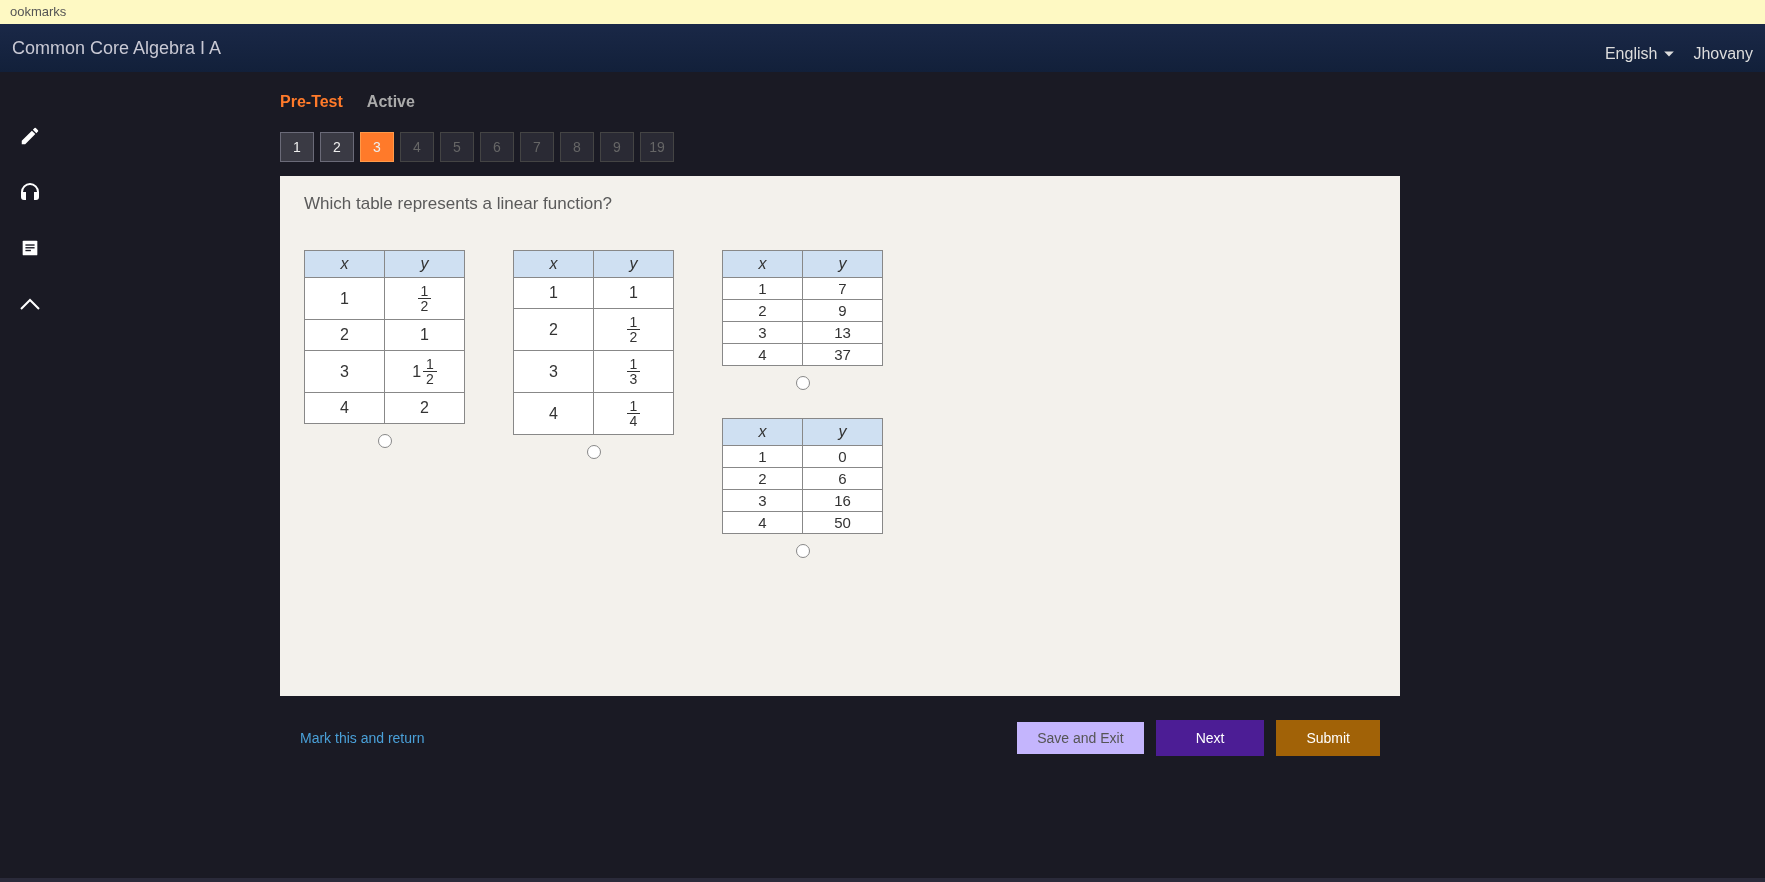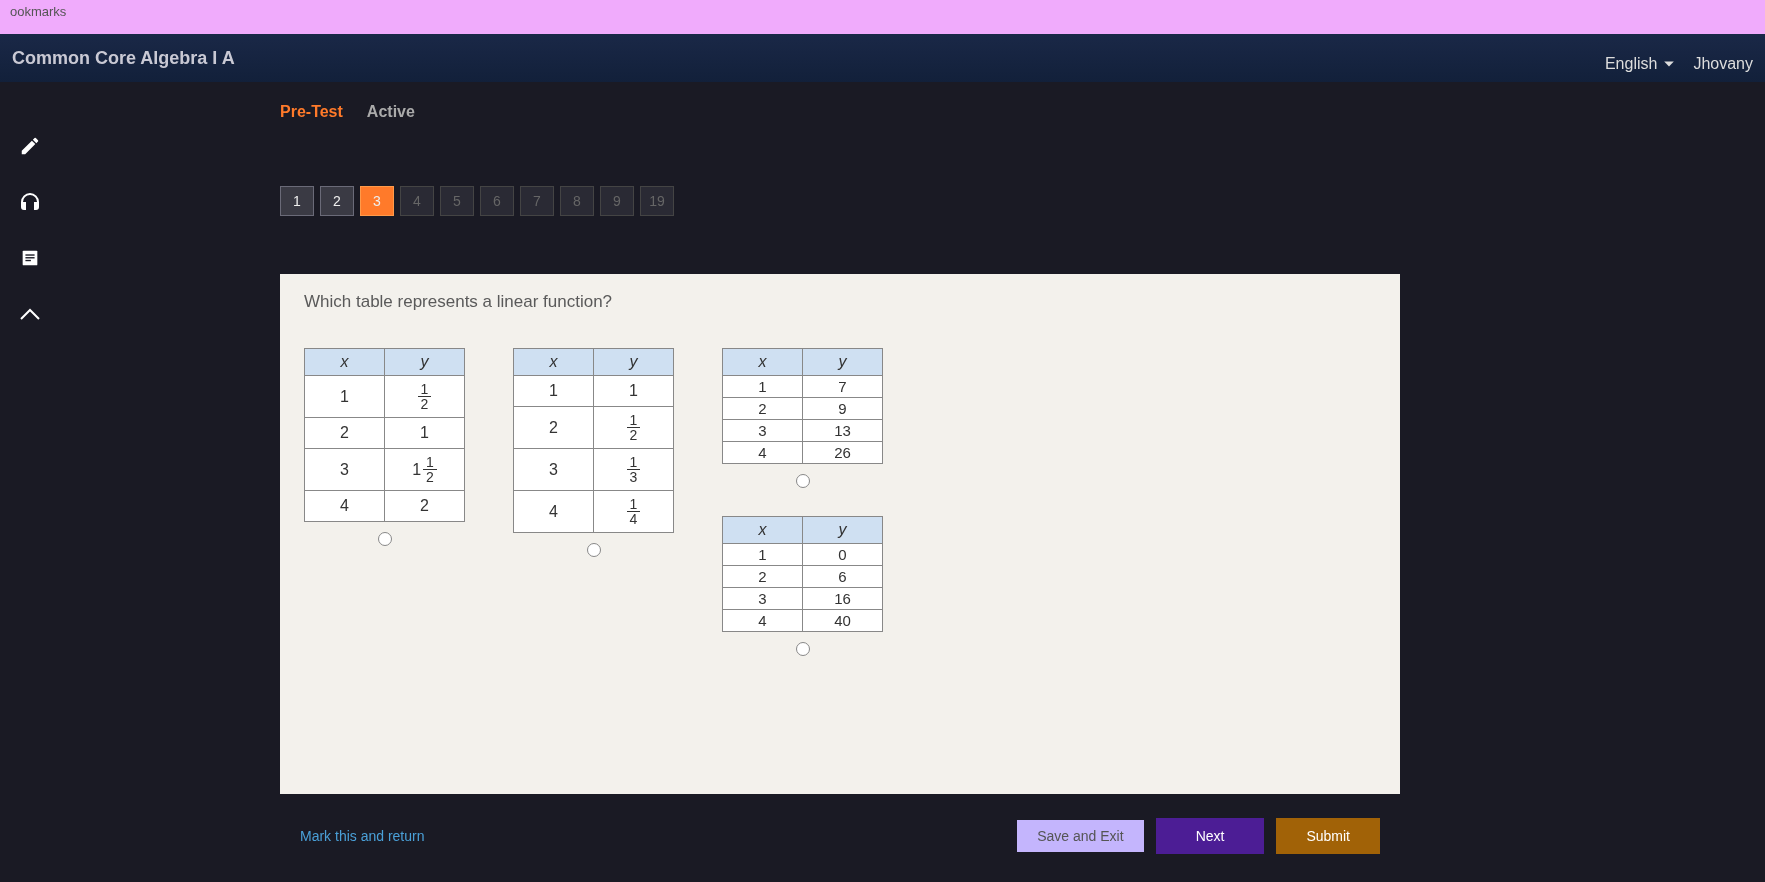--- a/index.html
+++ b/index.html
@@ -4,36 +4,36 @@
 <style>
 * { margin: 0; padding: 0; box-sizing: border-box; }
 body {
   font-family: Arial, sans-serif;
   background: #2a2a3a;
   width: 1765px;
   height: 882px;
   overflow: hidden;
 }
 .browser-bar {
-  background: #f0abfc;
-  height: 34px;
+  background: #fef9c3;
+  height: 24px;
   padding: 4px 10px;
   font-size: 13px;
   color: #555;
 }
 .course-header {
   background: linear-gradient(#1a2847, #12203a);
   height: 48px;
   display: flex;
   align-items: center;
   justify-content: space-between;
   padding: 0 12px;
   color: #ddd;
 }
-.course-title { font-size: 18px; color: #c9c9d4; font-weight: bold; }
+.course-title { font-size: 18px; color: #c9c9d4; }
 .header-right { display: flex; align-items: center; gap: 18px; margin-top: 12px; }
 .lang-sel { display: flex; align-items: center; gap: 6px; color: #ddd; }
 .lang-sel svg { fill: #ddd; }
 .user-name { color: #ddd; }
 .workspace {
   display: flex;
   height: calc(100% - 76px);
   background: #1a1a24;
 }
 .sidebar {
@@ -52,21 +52,20 @@
   display: flex;
   align-items: center;
   justify-content: center;
   cursor: pointer;
 }
 .main-panel {
   flex: 1;
   display: flex;
   flex-direction: column;
   padding-top: 12px;
-  gap: 44px;
 }
 .tabs {
   display: flex;
   gap: 24px;
   padding-left: 220px;
   height: 36px;
   align-items: center;
 }
 .tab { color: #aaa; font-size: 16px; font-weight: bold; cursor: pointer; }
 .tab.active { color: #ff7a2a; }
@@ -324,21 +323,21 @@
               <tr>
                     <td>2</td>
                     <td>9</td>
                   </tr>
               <tr>
                     <td>3</td>
                     <td>13</td>
                   </tr>
               <tr>
                     <td>4</td>
-                    <td>26</td>
+                    <td>37</td>
                   </tr>
             </tbody>
               </table>
             <div class="radio"></div>
           </div>
           <div class="tbl-wrap">
             <table class="tbl compact">
               <tbody>
                   <tr>
                     <th>x</th>
@@ -351,21 +350,21 @@
               <tr>
                     <td>2</td>
                     <td>6</td>
                   </tr>
               <tr>
                     <td>3</td>
                     <td>16</td>
                   </tr>
               <tr>
                     <td>4</td>
-                    <td>40</td>
+                    <td>50</td>
                   </tr>
             </tbody>
               </table>
             <div class="radio"></div>
           </div>
         </div>
 
       </div>
 
       <div class="footer-bar">

